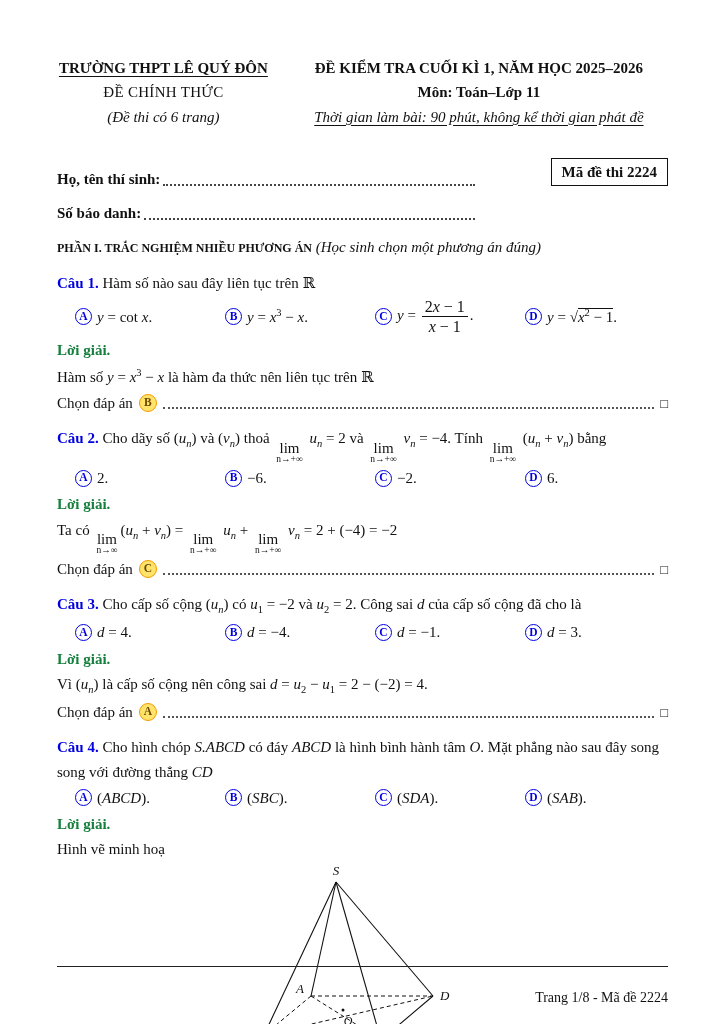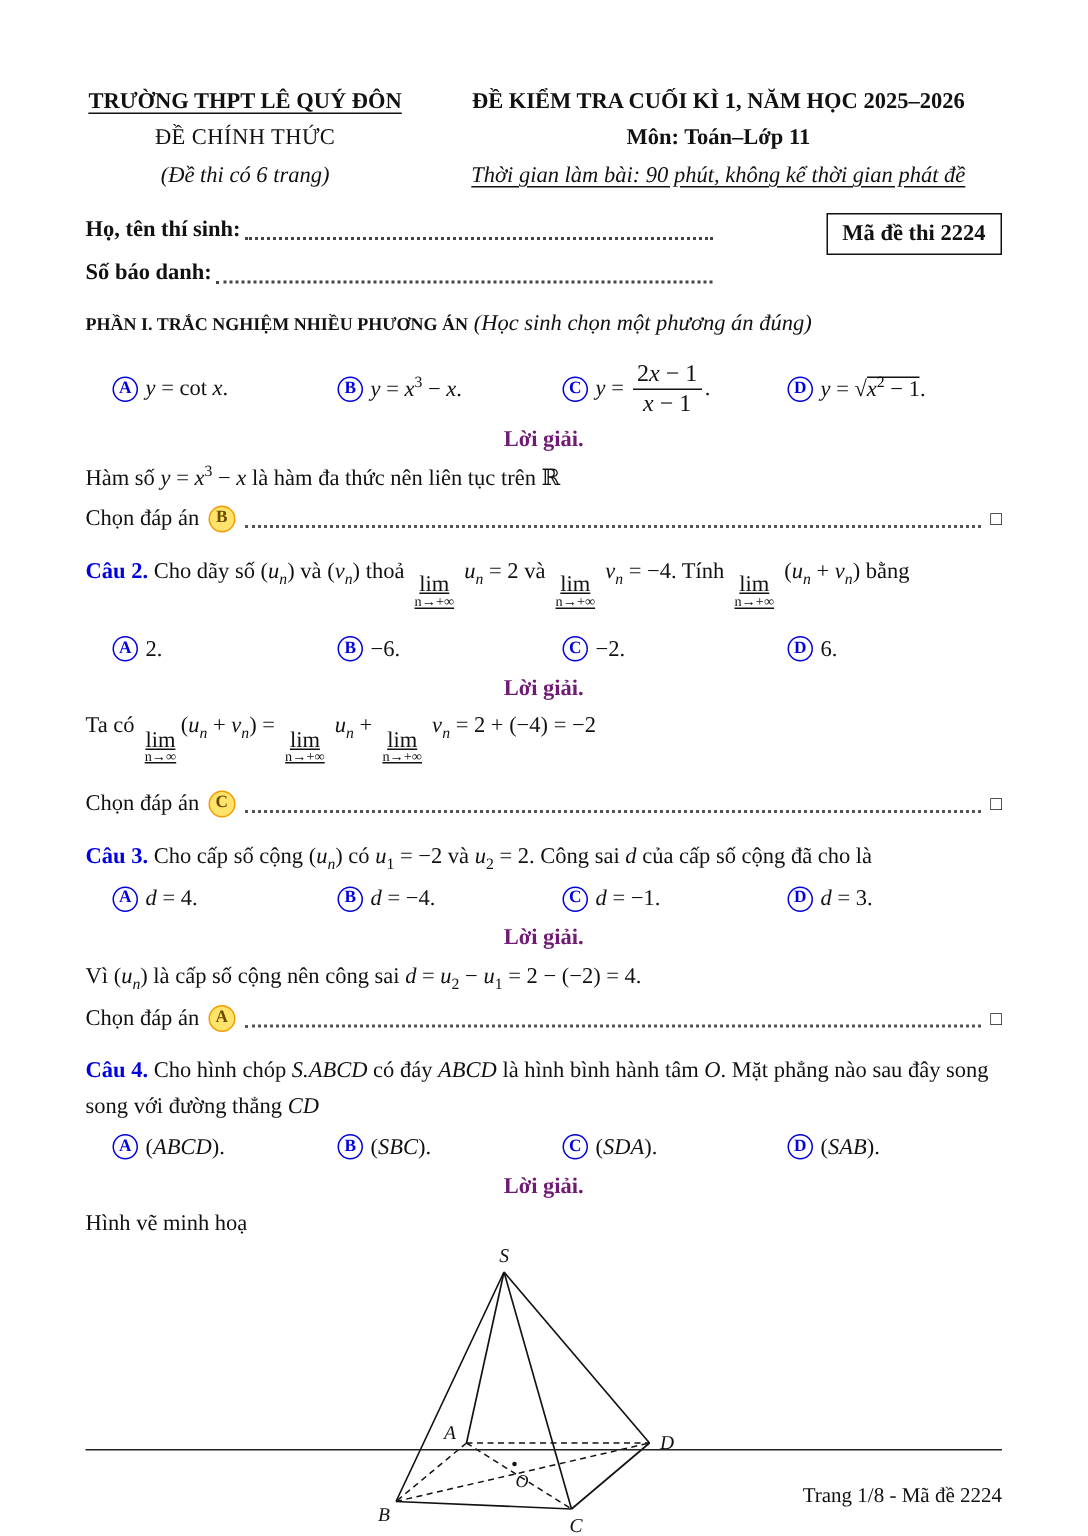--- a/index.html
+++ b/index.html
@@ -5,34 +5,34 @@
   * { margin:0; padding:0; box-sizing:border-box; }
   html,body { background:#ffffff; }
   body {
     width:725px; height:1024px; position:relative; overflow:hidden;
     font-family:"Liberation Serif","DejaVu Serif",serif;
     font-size:15px; color:#111; line-height:1.62;
   }
   .page { padding:56px 57px 0 57px; position:relative; }
 
   
-  .header { display:flex; margin-bottom:12px;gap:20px; }
+  .header { display:flex; margin-bottom:28px;gap:20px; }
   .header-left { width:36%; text-align:center; }
   .header-right { width:64%; text-align:center; }
   .school { font-weight:bold; text-decoration:underline; text-underline-offset:3px; }
   .examtype { letter-spacing:0.3px; }
   .pagesnote { font-style:italic; }
   .examtitle { font-weight:bold; }
   .subject { font-weight:bold; }
   .duration { font-style:italic; text-decoration:underline; text-underline-offset:3px; }
 
   
   .student-row { display:flex; align-items:flex-start; justify-content:space-between; }
   .student-left { width:418px; display:flex; align-items:flex-end; }
-  .bold { font-weight:bold; }
+  .bold { font-weight:bold;margin-top:10px; }
   .dotleader { flex:1; border-bottom:2px dotted #444; margin:0 0 5px 3px; }
   .code-box { border:1.6px solid #111; font-weight:bold; padding:1px 10px; margin-top:1px; }
 
   
   .part-head { margin-top:10px; }
   .part-title { font-weight:bold; font-size:12px; }
   .part-note { font-style:italic; }
 
   
   .question { margin-top:11px; }
@@ -40,40 +40,40 @@
   .q-stem { margin-bottom:1px; }
   .options { display:grid; grid-template-columns:150px 150px 150px 1fr; margin:2px 0 2px 18px; align-items:center; }
   .option { display:flex; align-items:center; }
   .opt-circle {
     display:inline-flex; align-items:center; justify-content:center;
     width:17px; height:17px; min-width:17px; border-radius:50%;
     border:1.4px solid #0000e0; color:#0000e0;
     font-size:11.5px; font-weight:bold; margin-right:5px; line-height:1;
   }
   .opt-text { white-space:nowrap; }
-  .loigiai { text-align:center; color:#701a75; font-weight:bold; margin:1px 0; }
+  .loigiai { color:#15803d; font-weight:bold; margin:1px 0; }
   .sol-text { margin:1px 0; }
   .answer-line { display:flex; align-items:center; margin-top:2px; }
   .ans-circle {
     display:inline-flex; align-items:center; justify-content:center;
     width:18px; height:18px; min-width:18px; border-radius:50%;
     border:1.7px solid #f59b00; background:#ffe36b; color:#6b4a00;
     font-size:11.5px; font-weight:bold; margin-left:6px; line-height:1;
   }
   .leader { flex:1; border-bottom:2px dotted #555; margin:0 6px; align-self:flex-end; margin-bottom:6px; }
   .endbox { font-size:13px; color:#111; }
 
   
   sup { font-size:10.5px; }
   sub { font-size:10.5px; }
   .frac { display:inline-flex; flex-direction:column; vertical-align:middle; text-align:center; line-height:1.2; font-size:16px; margin:0 2px; }
   .frac .num { border-bottom:1.2px solid #111; padding:0 3px; }
   .frac .den { padding:0 3px; }
   .rad { border-top:1.2px solid #111; }
-  .lim { display:inline-flex; flex-direction:column; align-items:center; line-height:0.95; vertical-align:-0.62em; margin:12px 3px;text-decoration:underline; }
+  .lim { display:inline-flex; flex-direction:column; align-items:center; line-height:0.95; vertical-align:-0.62em; margin:0 3px; }
   .lim .lu { font-size:9.5px; white-space:nowrap; }
 
   
   .fig-wrap { text-align:center; margin-top:2px; }
   .fig text { font-style:italic; }
 
   
   .footer {
     position:absolute; left:57px; right:57px; bottom:14px;
     border-top:1.3px solid #222; text-align:right; font-size:14px; padding-top:20px;
@@ -108,20 +108,24 @@
     <span class="bold">Số báo danh:</span>
     <span class="dotleader"></span>
   </div>
 
   <div class="part-head">
     <span class="part-title">PHẦN I. TRẮC NGHIỆM NHIỀU PHƯƠNG ÁN</span>
     <span class="part-note">(Học sinh chọn một phương án đúng)</span>
   </div>
 
   <section class="question">
+    <p class="q-stem">
+      <span class="q-label">Câu 1.</span>
+      <span>Hàm số nào sau đây liên tục trên ℝ</span>
+    </p>
     <div class="options">
       <div class="option">
         <span class="opt-circle">A</span>
         <span class="opt-text"><i>y</i> = cot <i>x</i>.</span>
       </div>
       <div class="option">
         <span class="opt-circle">B</span>
         <span class="opt-text"><i>y</i> = <i>x</i><sup>3</sup> − <i>x</i>.</span>
       </div>
       <div class="option">

